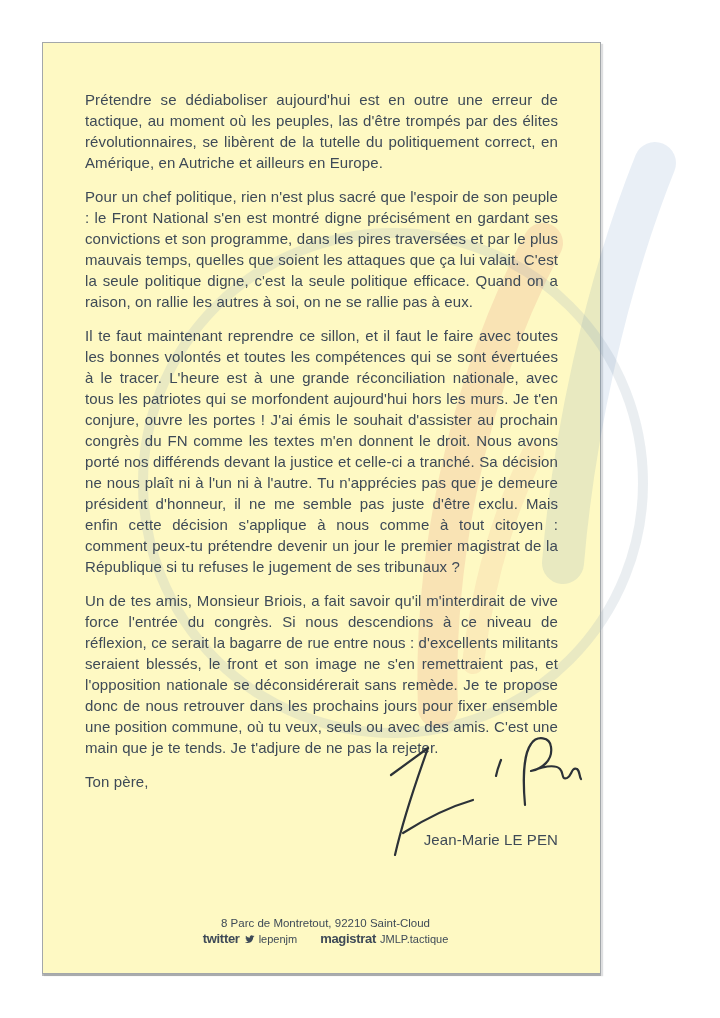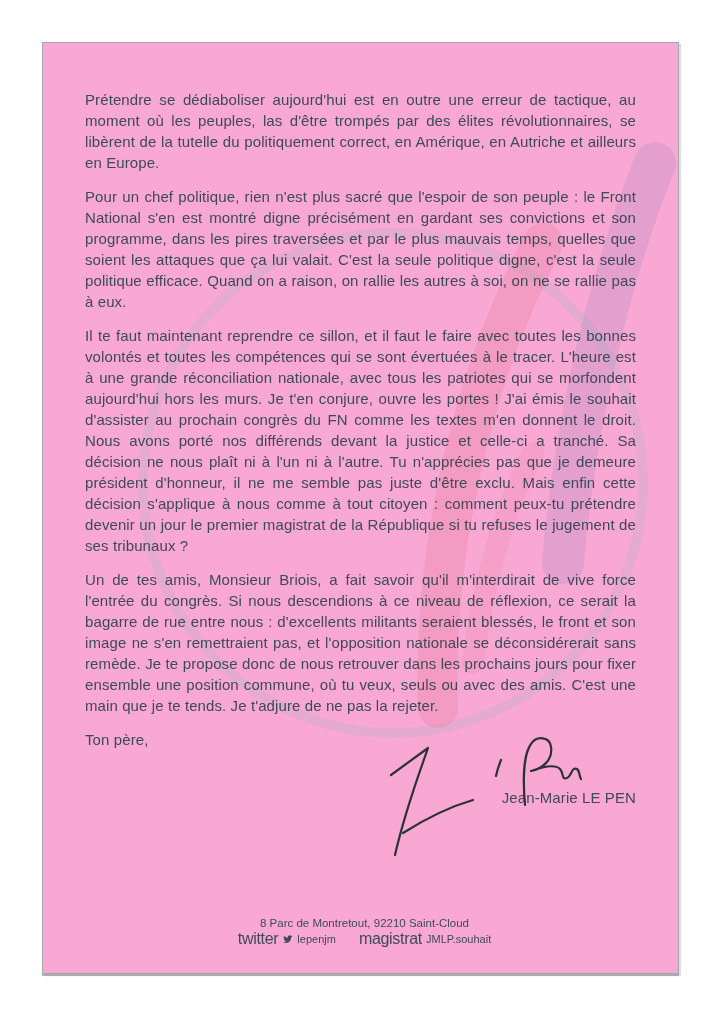--- a/index.html
+++ b/index.html
@@ -10,22 +10,22 @@
     --ring:#9fb0bd;
     --ink:#2c3238;
   }
   html,body{margin:0;padding:0;background:#ffffff;}
   body{
     width:720px;height:1018px;position:relative;overflow:hidden;
     font-family:"Liberation Sans","DejaVu Sans",sans-serif;
     color:var(--text);
   }
   .page{
-    position:absolute;left:42px;top:42px;width:637px;height:932px;
-    background:#f9a8d4;
+    position:absolute;left:42px;top:42px;width:559px;height:932px;
+    background:#fef9c3;
     border:1px solid var(--border);
     box-shadow:0 2px 0 rgba(125,128,131,.55), 2px 2px 1px rgba(160,163,166,.35);
     box-sizing:border-box;
   }
   .watermark{
     position:absolute;left:0;top:0;width:637px;height:932px;
     pointer-events:none;
   }
   .letter{
     position:absolute;left:42px;right:42px;top:46px;
@@ -43,21 +43,21 @@
   }
   .signature-svg path{
     fill:none;stroke:var(--ink);stroke-width:2.2;
     stroke-linecap:round;stroke-linejoin:round;
   }
   .footer{
     position:absolute;left:8px;right:0;top:872px;
     text-align:center;font-size:11.5px;line-height:16px;color:var(--text);
   }
   .footer .social{font-size:11px;display:flex;align-items:center;justify-content:center;gap:4px;}
-  .wordmark{font-weight:normal;font-size:16px;letter-spacing:-0.3px;}
+  .wordmark{font-weight:bold;font-size:13px;letter-spacing:-0.3px;}
   .bird{width:11px;height:11px;display:inline-block;vertical-align:middle;}
   .bird path{fill:var(--text);}
   .handle{margin-right:19px;}
 </style>
 </head>
 <body>
 
 <div class="page">
 
   <svg class="watermark" viewBox="0 0 637 932" xmlns="http://www.w3.org/2000/svg" aria-hidden="true">
@@ -85,17 +85,17 @@
 
   <div class="footer">
     <div>8 Parc de Montretout, 92210 Saint-Cloud</div>
     <div class="social">
       <span class="wordmark">twitter</span>
       <svg class="bird" viewBox="0 0 24 24" aria-hidden="true">
         <path d="M23 5a8.3 8.3 0 0 1-2.4.7 4.2 4.2 0 0 0 1.8-2.3c-.8.5-1.7.8-2.6 1a4.1 4.1 0 0 0-7.1 3.8A11.7 11.7 0 0 1 4.2 4a4.1 4.1 0 0 0 1.3 5.5c-.7 0-1.3-.2-1.9-.5v.1c0 2 1.4 3.6 3.3 4a4.2 4.2 0 0 1-1.9.1 4.1 4.1 0 0 0 3.8 2.9A8.3 8.3 0 0 1 2 17.8a11.7 11.7 0 0 0 6.3 1.9c7.5 0 11.7-6.3 11.5-11.9A8.4 8.4 0 0 0 23 5z"></path>
       </svg>
       <span class="handle">lepenjm</span>
       <span class="wordmark">magistrat</span>
-      <span>JMLP.souhait</span>
+      <span>JMLP.tactique</span>
     </div>
   </div>
 
 </div>
 
 </body></html>

